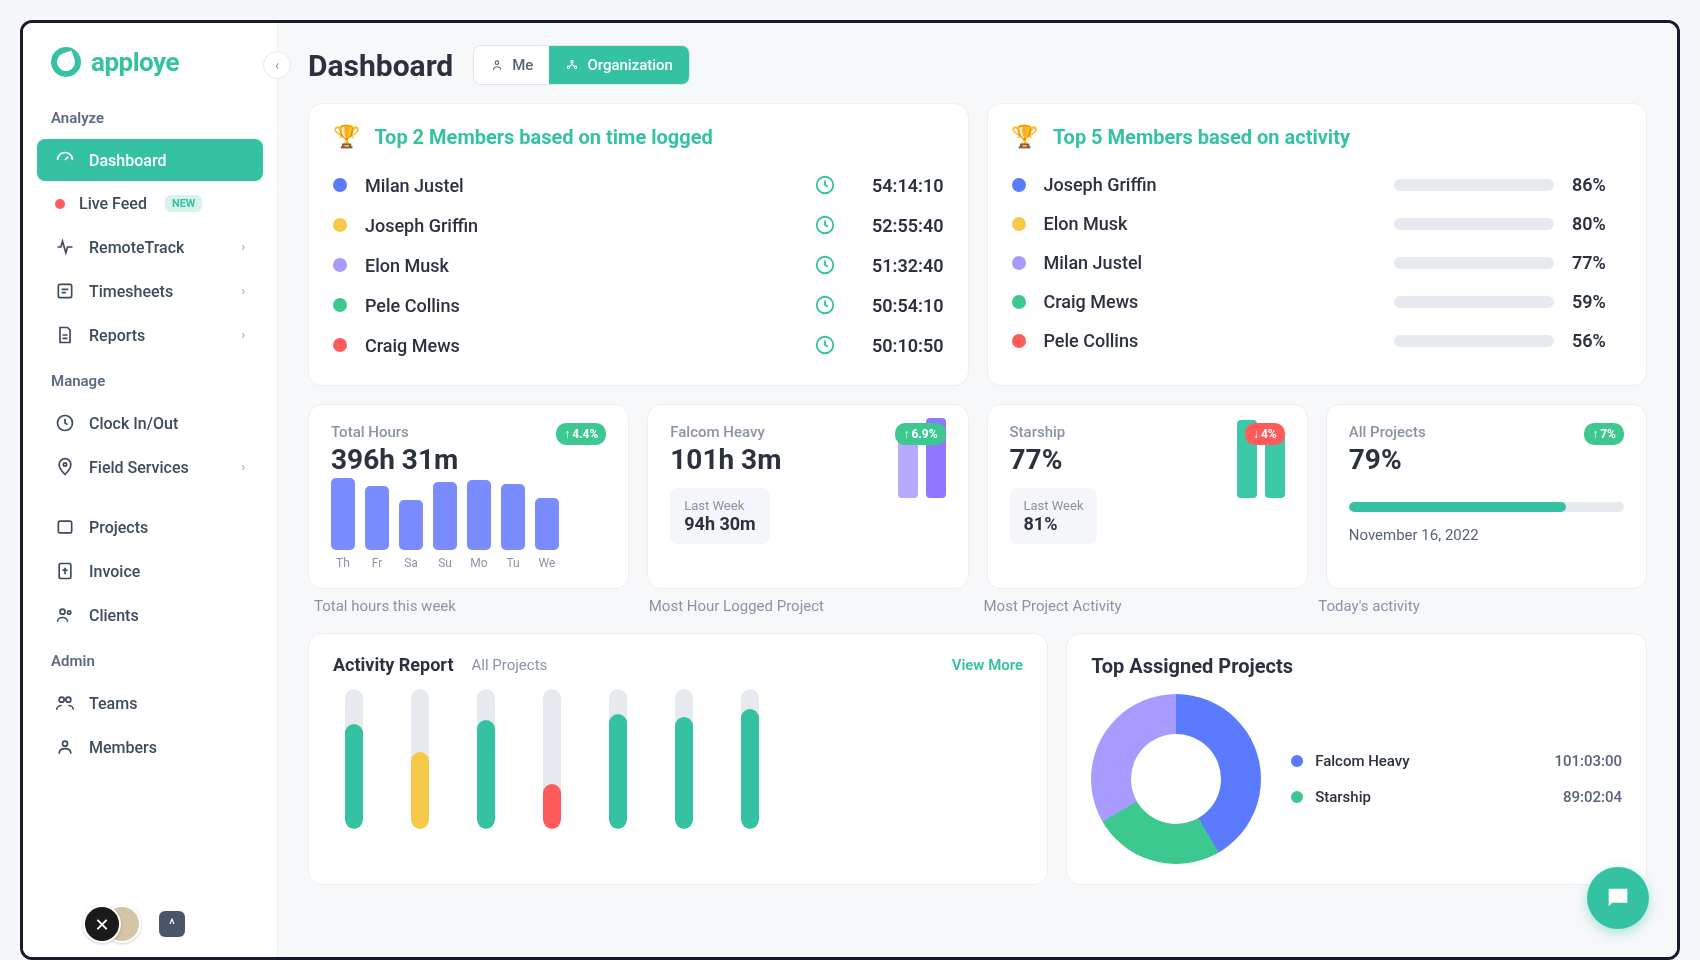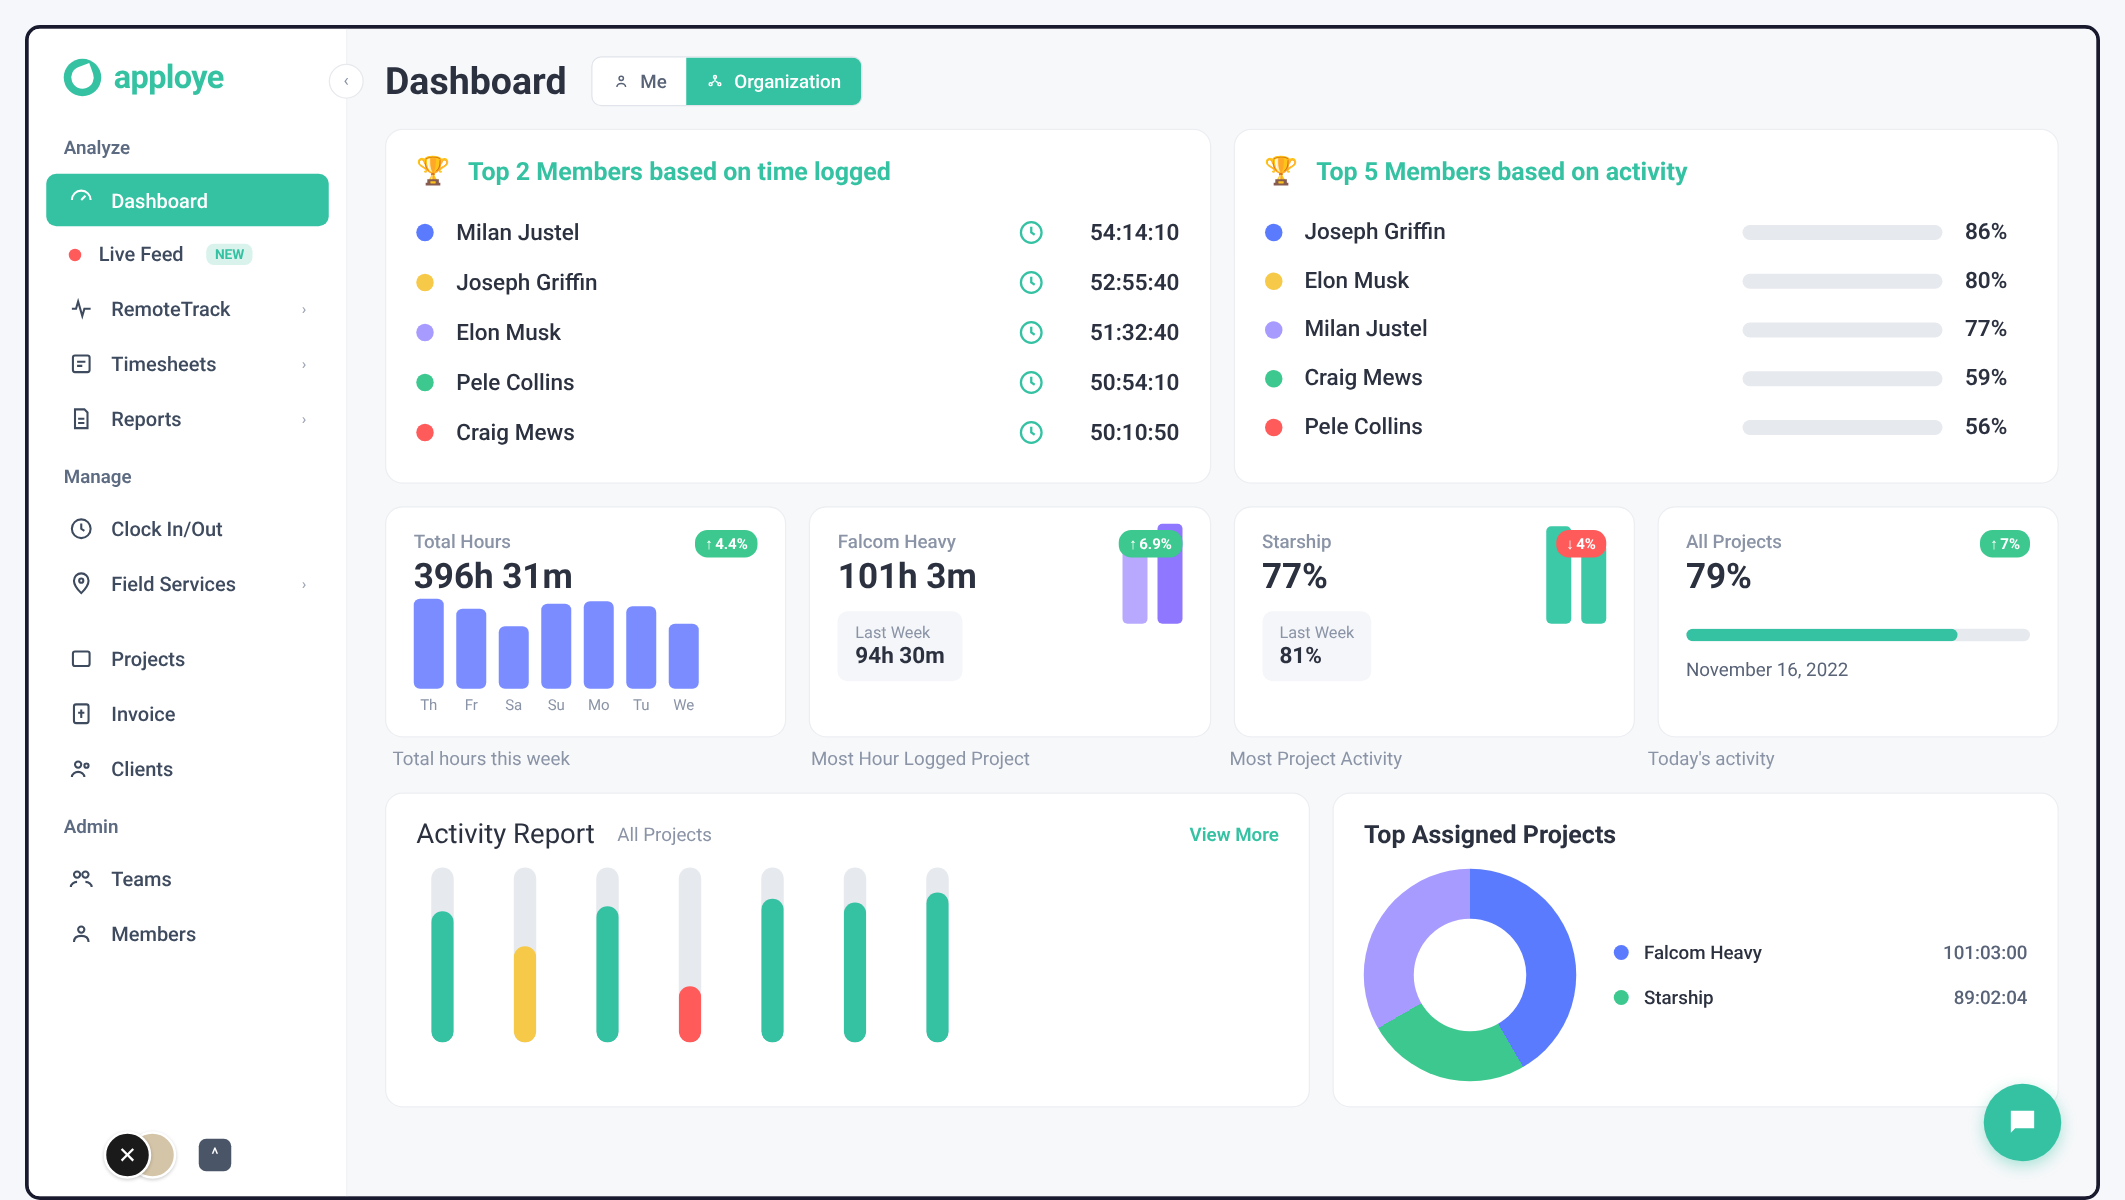--- a/index.html
+++ b/index.html
@@ -58,21 +58,21 @@
 .side-bars.teal .b1 { background: #3cc9a8; height: 78px; }
 .side-bars.teal .b2 { background: #3cc9a8; height: 64px; }
 .prog-line { width: 100%; height: 10px; background: #e6e9ee; border-radius: 5px; margin-top: 26px; overflow: hidden; }
 .prog-line .fill { height: 100%; background: #35c2a3; border-radius: 5px; }
 .date-lbl { font-size: 15px; color: #596377; margin-top: 14px; }
 .caption-row { display: flex; margin-bottom: 18px; }
 .caption-row > div { flex: 1; font-size: 15px; color: #8a94a6; padding-left: 6px; }
 .bottom-row { display: flex; gap: 18px; }
 .act-card { flex: 1.3; background: #fff; border: 1px solid #eceef2; border-radius: 14px; padding: 20px 24px; }
 .act-header { display: flex; align-items: center; gap: 18px; margin-bottom: 14px; }
-.act-title { font-size: 22px; font-weight: 400; color: #2c3140; }
+.act-title { font-size: 18px; font-weight: 700; color: #2c3140; }
 .act-sub { font-size: 15px; color: #8a94a6; }
 .view-more { margin-left: auto; color: #35c2a3; font-weight: 600; font-size: 15px; cursor: pointer; }
 .act-bars { display: flex; gap: 48px; align-items: flex-end; height: 140px; padding: 0 12px; }
 .act-col { width: 18px; background: #e6e9ee; border-radius: 9px; height: 140px; display: flex; flex-direction: column-reverse; overflow: hidden; }
 .act-fill { border-radius: 9px; }
 .proj-card { flex: 1; background: #fff; border: 1px solid #eceef2; border-radius: 14px; padding: 20px 24px; }
 .proj-title { font-size: 20px; font-weight: 700; color: #2c3140; margin-bottom: 16px; }
 .proj-body { display: flex; gap: 30px; align-items: center; }
 .donut { width: 170px; height: 170px; border-radius: 50%; background: conic-gradient(#5b7bff 0 150deg, #3cc88e 150deg 240deg, #a79bff 240deg 360deg); position: relative; flex-shrink: 0; }
 .donut::after { content:""; position:absolute; inset:40px; background:#fff; border-radius:50%; }

